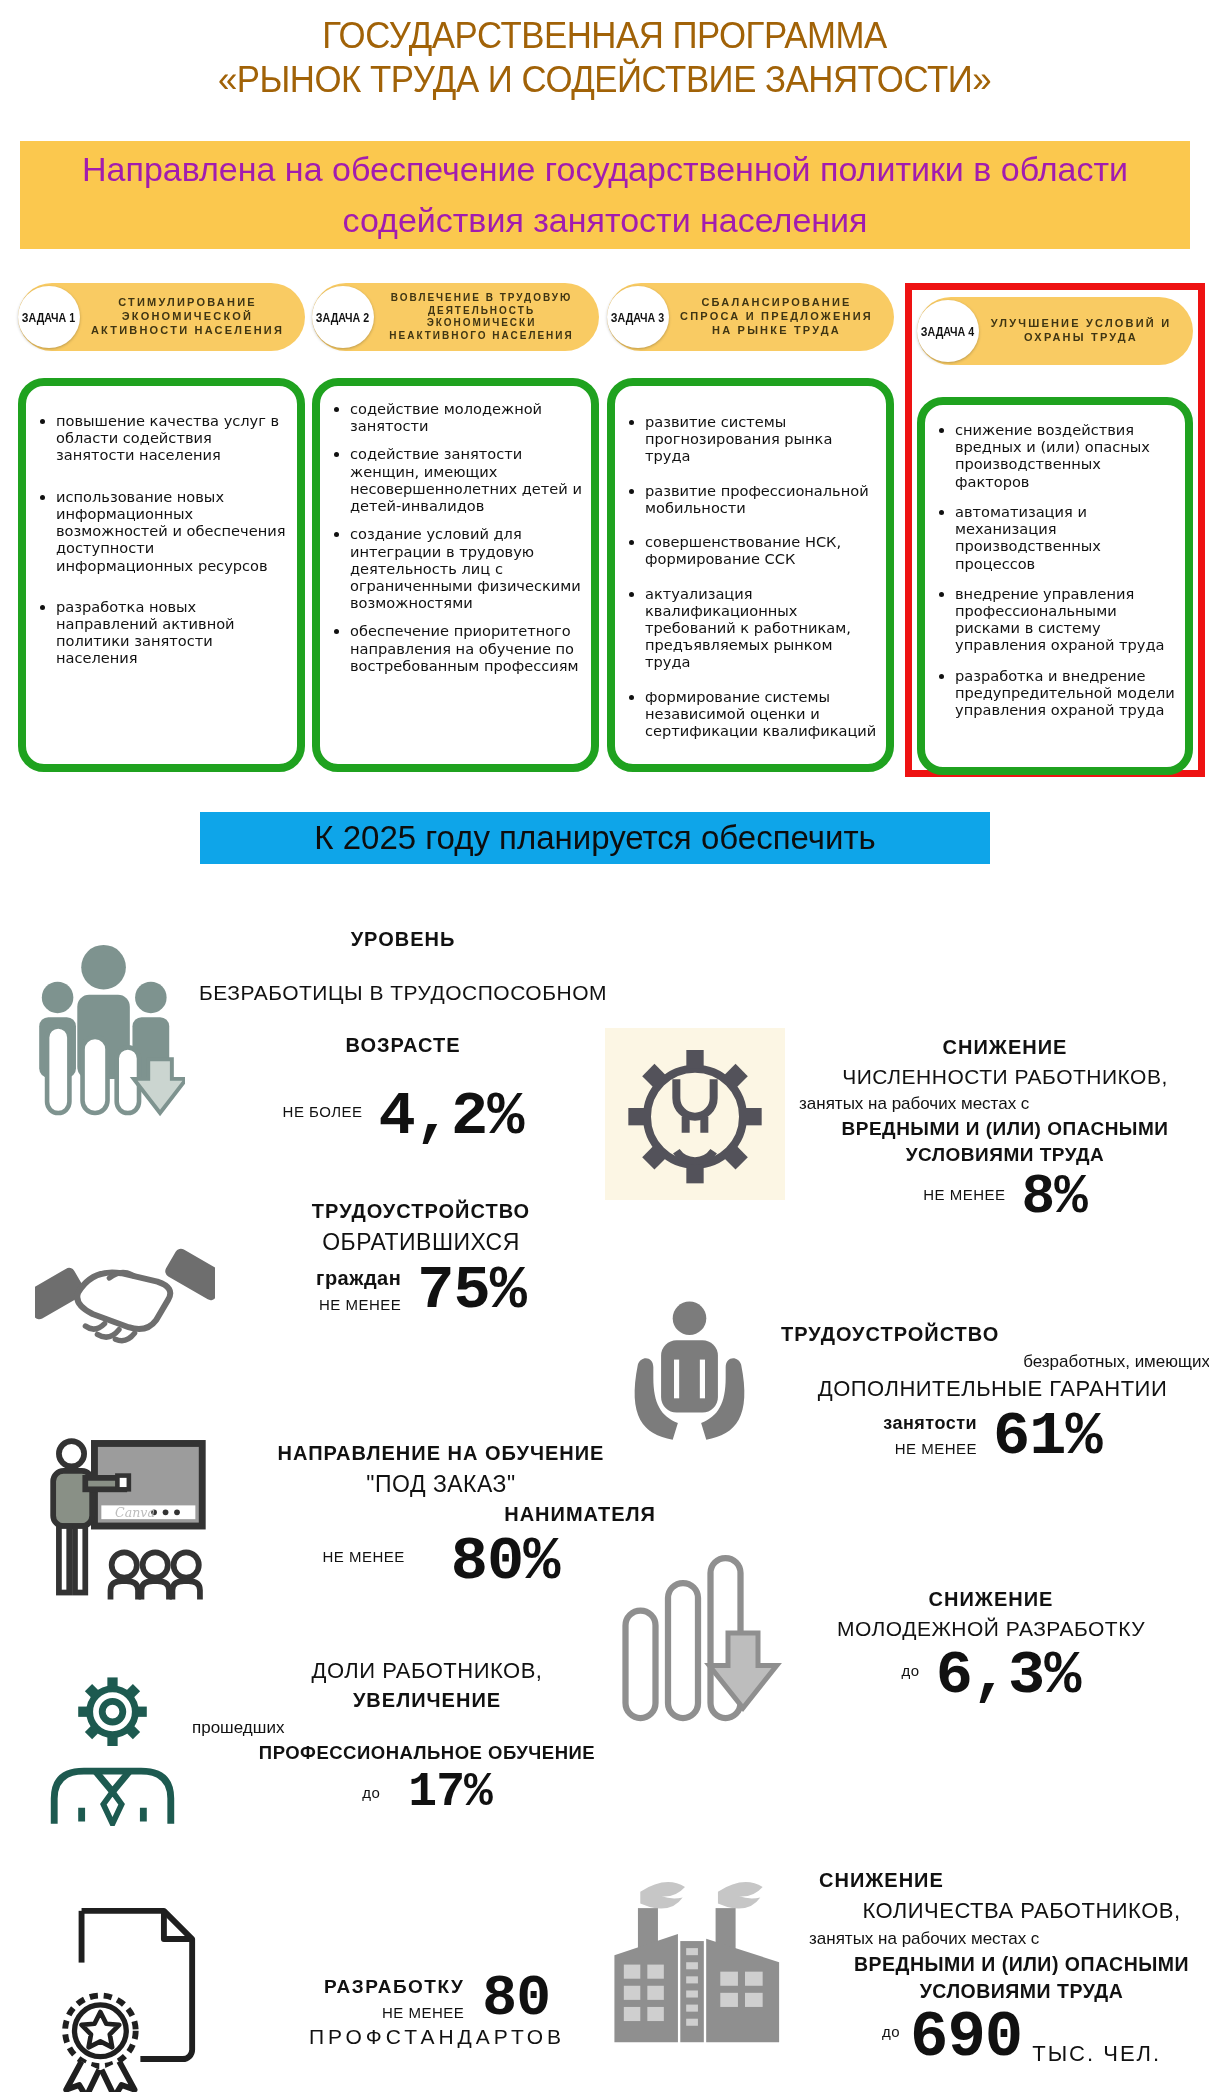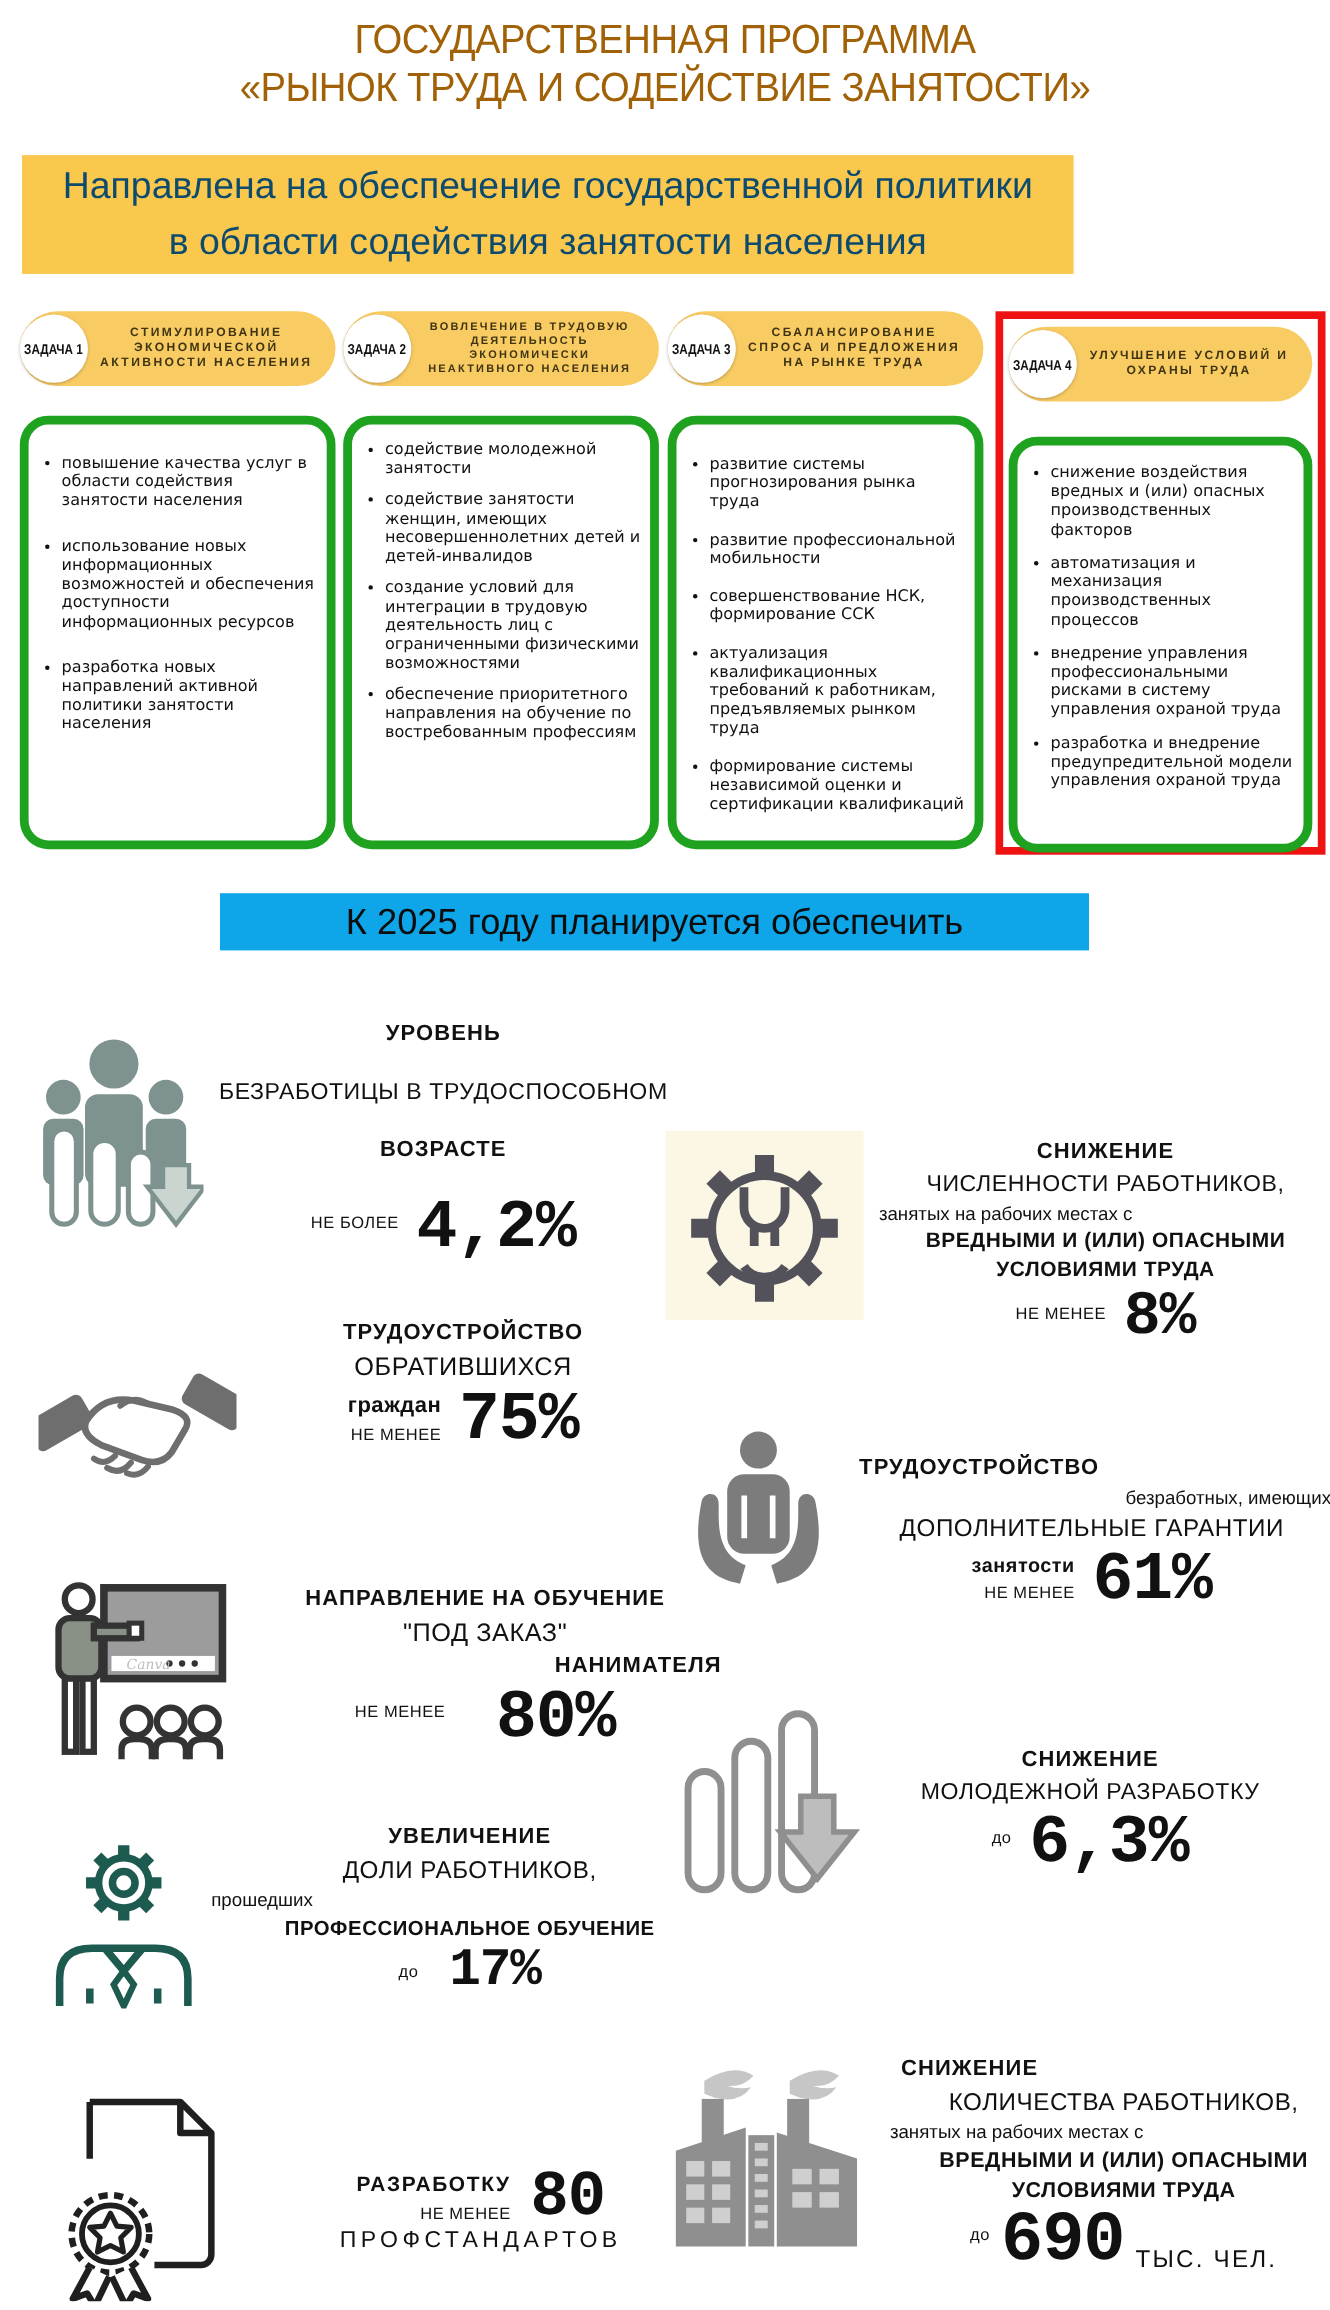--- a/index.html
+++ b/index.html
@@ -5,23 +5,23 @@
   html,body{margin:0;padding:0;background:#fff;}
   #page{position:relative;width:1209px;height:2100px;background:#fff;overflow:hidden;
         font-family:"Liberation Sans",sans-serif;color:#111;}
 
   
   .main-title{position:absolute;top:14px;left:0;width:100%;text-align:center;
     font-size:37px;line-height:1.2;font-weight:500;letter-spacing:-.5px;color:#a16207;}
   .main-title .tline{display:block;transform:scaleX(.94);transform-origin:center;}
 
   
-  .subtitle-banner{position:absolute;top:141px;left:20px;width:956px;height:108px;
+  .subtitle-banner{position:absolute;top:141px;left:20px;width:1170px;height:108px;
     background:#FBC84E;display:flex;align-items:center;justify-content:center;text-align:center;
-    font-size:34px;line-height:1.5;font-weight:500;color:#0c4a6e;padding:0 28px;box-sizing:border-box;}
+    font-size:34px;line-height:1.5;font-weight:500;color:#a21caf;padding:0 28px;box-sizing:border-box;}
   .goals-banner{position:absolute;top:812px;left:200px;width:790px;height:52px;
     background:#0ea5e9;display:flex;align-items:center;justify-content:center;
     font-size:33px;font-weight:500;color:#0d0d0d;}
 
   
   .task-col{position:absolute;top:283px;width:287px;}
   .task-capsule{position:relative;background:#F9CB63;border-radius:40px;min-height:68px;
     display:flex;align-items:center;justify-content:center;text-align:center;
     padding:6px 14px 6px 66px;box-sizing:border-box;}
   .task-title{font-size:11px;font-weight:bold;letter-spacing:2.2px;line-height:1.25;color:#3F3513;}
@@ -329,22 +329,22 @@
           <line x1="51" y1="54" x2="44" y2="61"></line>
             <line x1="79" y1="54" x2="86" y2="61"></line>
         </g>
         <path d="M14 138 v-22 q0 -24 26 -24 h50 q26 0 26 24 v22"></path>
         <path d="M50 92 l15 18 15 -18"></path>
         <path d="M38 124 v12 M92 124 v12"></path>
       </g>
       <path d="M65 110 l-8 11 8 17 8 -17 z" fill="none" stroke="#1D5A50" stroke-width="5"></path>
     </svg>
     <div class="stxt" style="width:470px;margin-left:2px;margin-top:6px;">
+      <div class="l mid" style="font-size:22px;">ДОЛИ РАБОТНИКОВ,</div>
       <div class="l hb">УВЕЛИЧЕНИЕ</div>
-      <div class="l mid" style="font-size:22px;">ДОЛИ РАБОТНИКОВ,</div>
       <div class="l sm txt-left">прошедших</div>
       <div class="l bsub" style="font-size:18.5px;">ПРОФЕССИОНАЛЬНОЕ ОБУЧЕНИЕ</div>
       <div class="vrow" style="gap:28px;">
         <span class="pref">до</span>
         <span class="big" style="font-size:48px;">17%</span>
       </div>
     </div>
   </div>
 
   <div class="stat" style="left:42px;top:1892px;">

